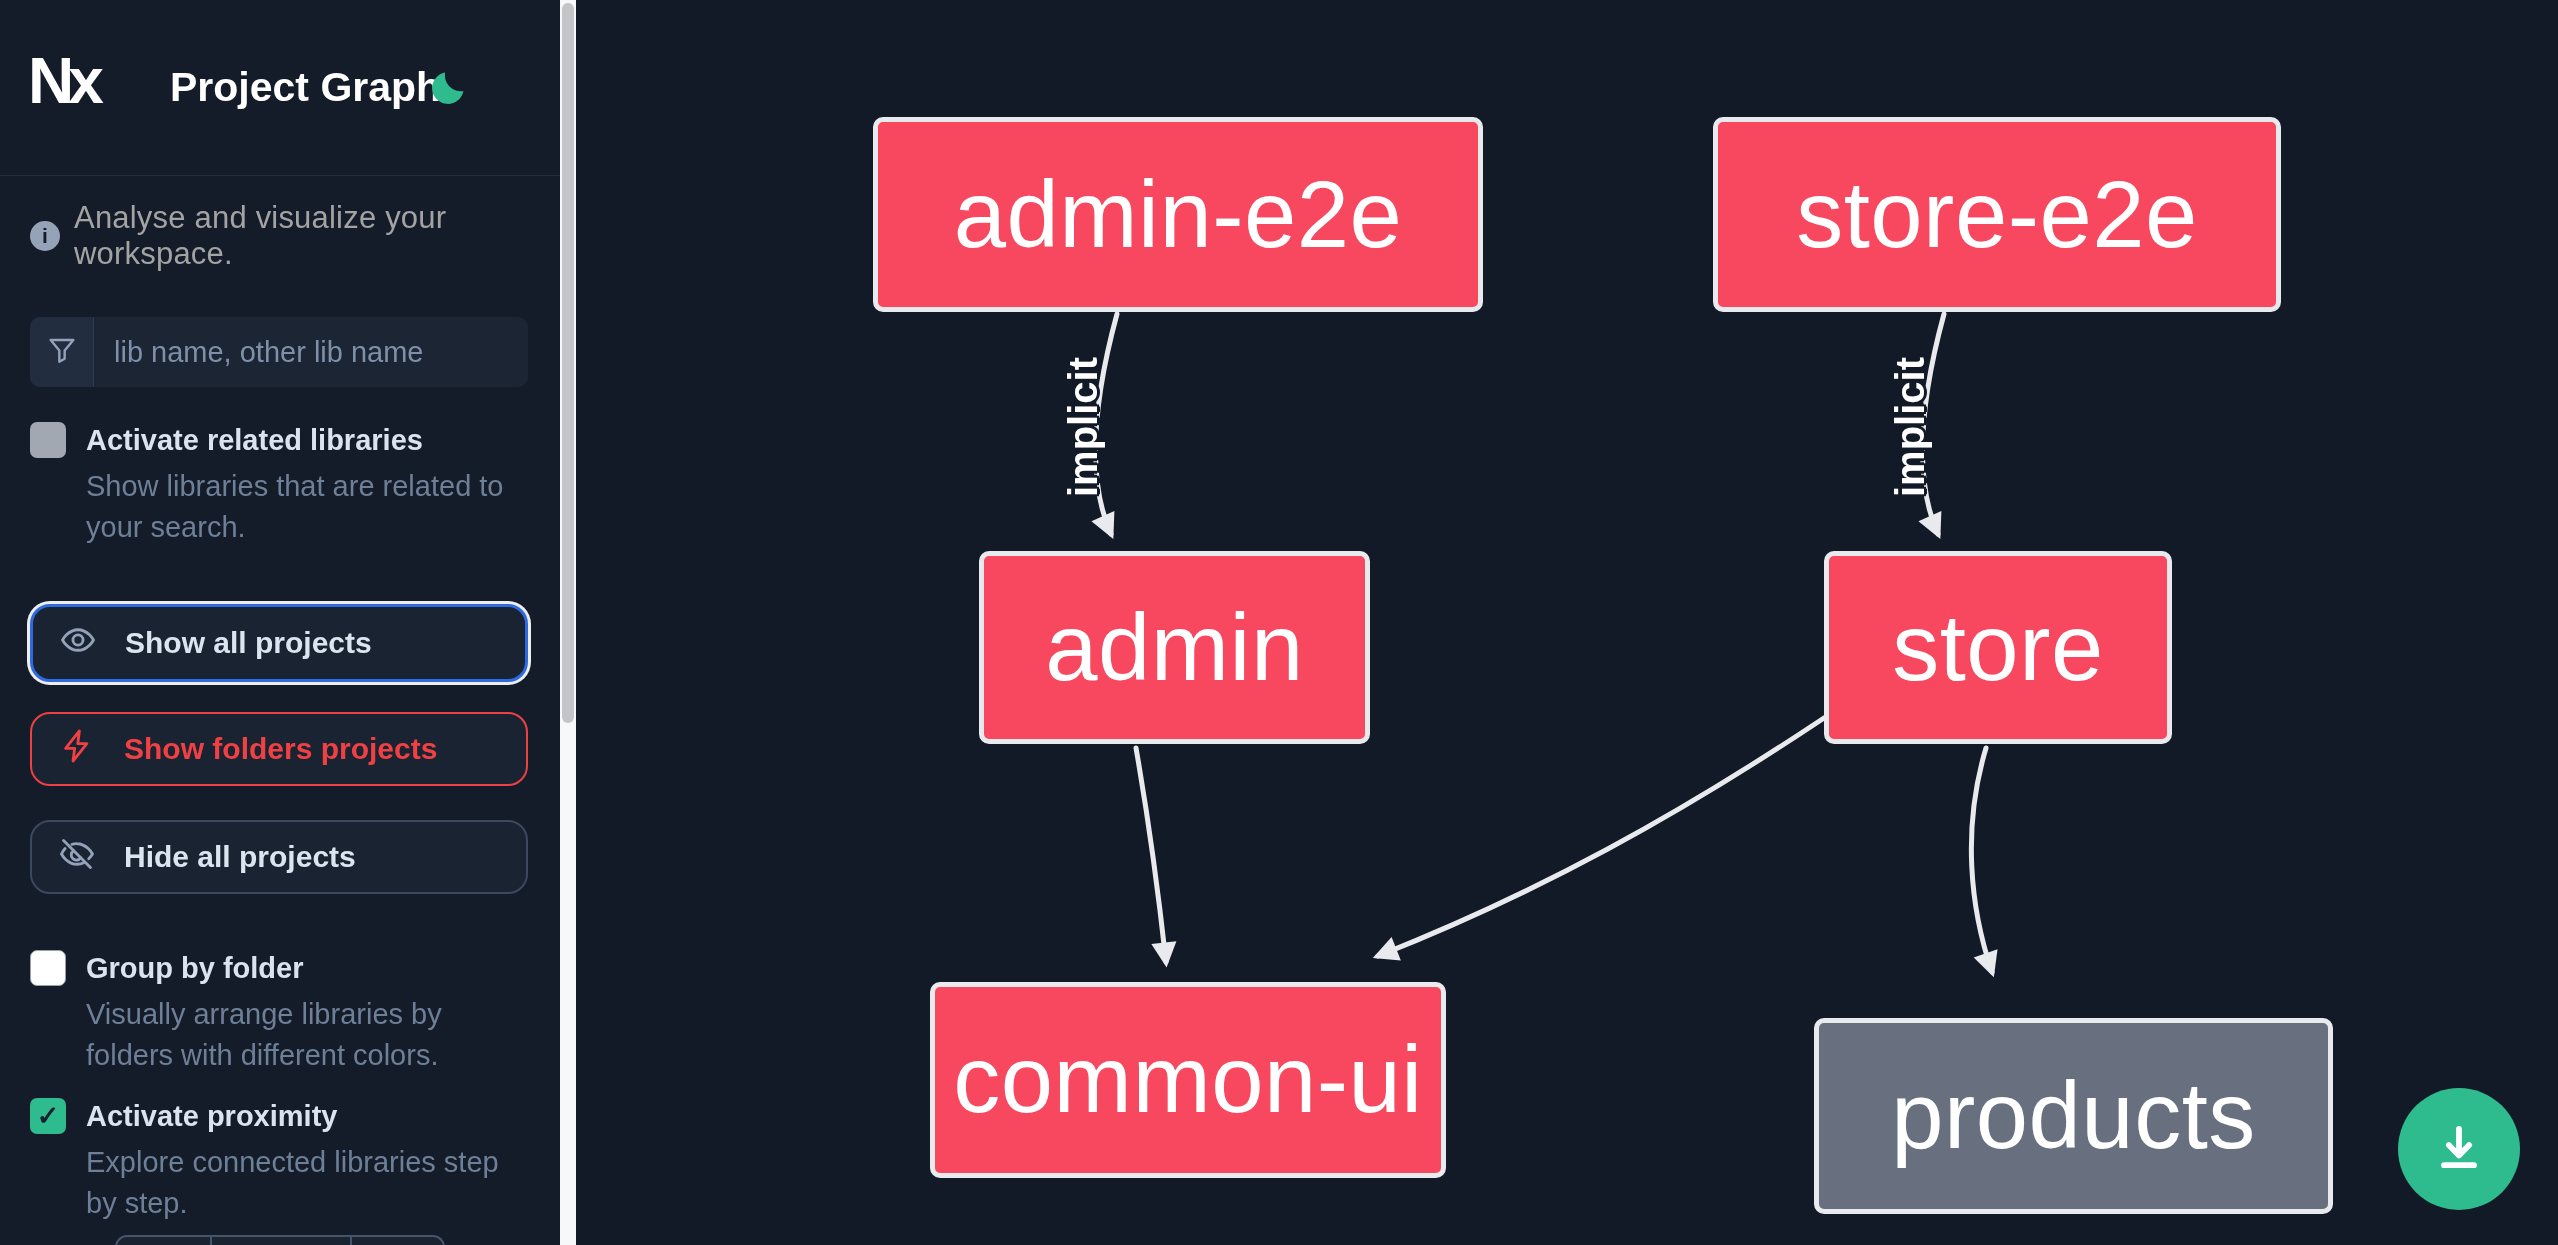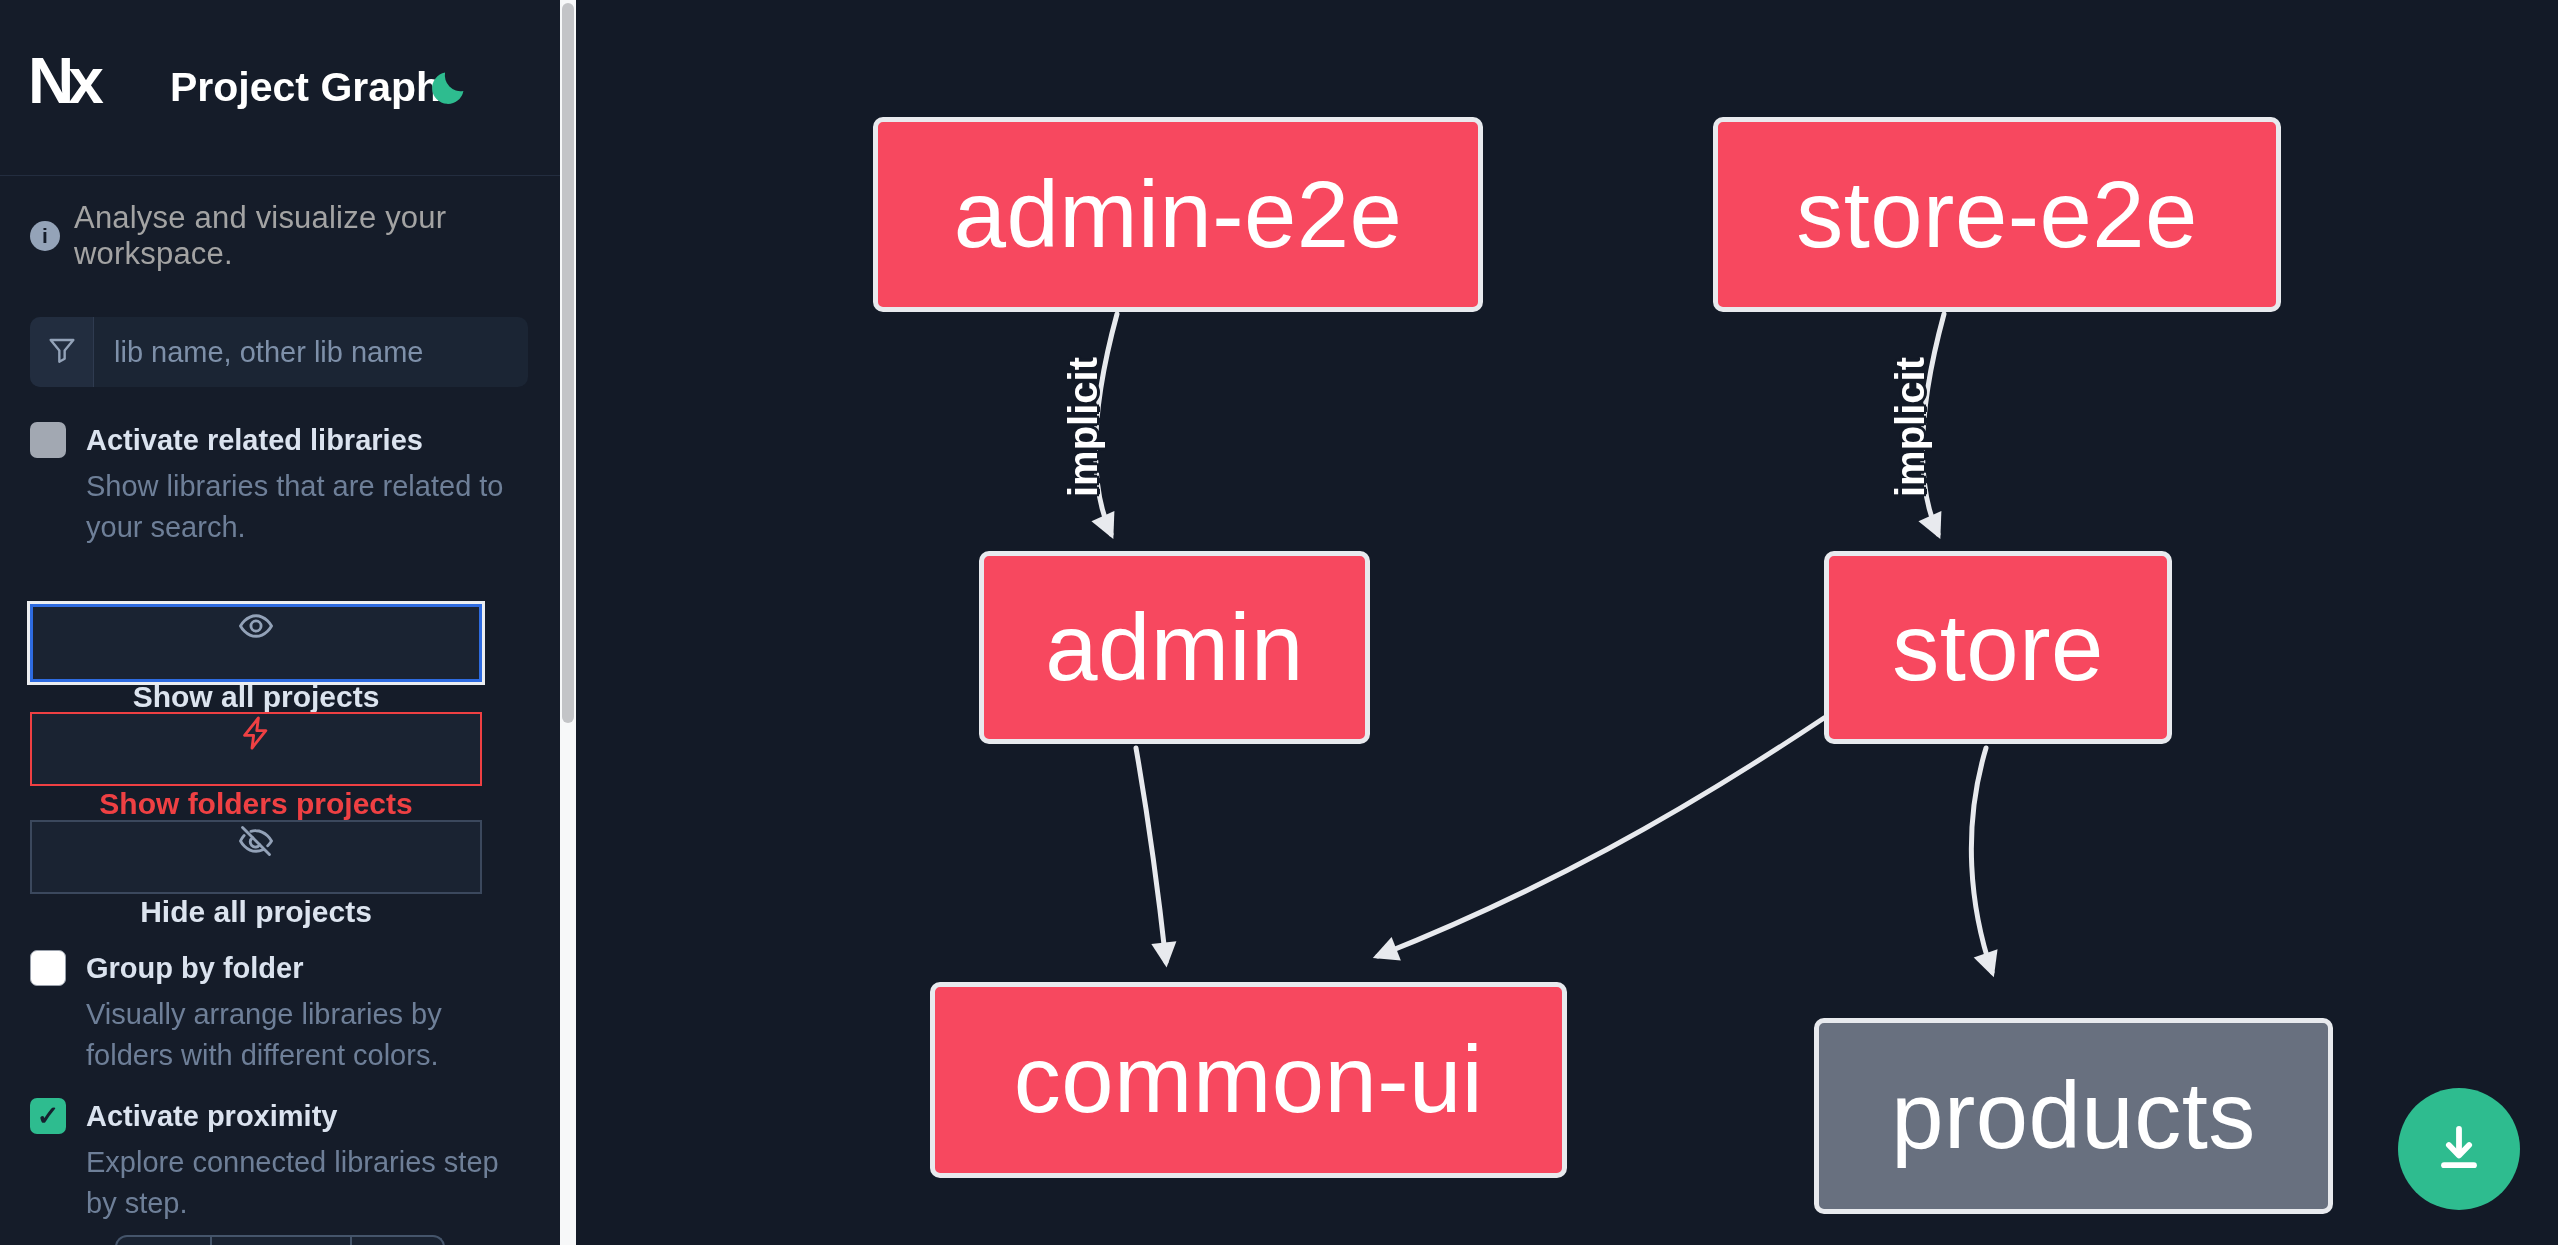--- a/index.html
+++ b/index.html
@@ -59,24 +59,24 @@
     cursor:pointer;
   }
   .cb-gray  { background:#a2a8b2; }
   .cb-white { background:#ffffff; border:1px solid #9aa1ac; }
   .cb-green { background:#2ebc8f; display:flex; align-items:center; justify-content:center;
               color:#16202e; font-size:27px; font-weight:700; }
   .check-label { margin-left:56px; font-size:29px; font-weight:700; color:#dbe3ef; line-height:40px; }
   .check-desc  { margin-left:56px; margin-top:6px; width:428px; font-size:29px; color:#6e7f98; line-height:41px; }
 
   .side-btn {
-    position:absolute; left:30px; width:452px; height:78px;
-    background:#1a2332; border-radius:0;
+    position:absolute; left:30px; width:498px; height:78px;
+    background:#1a2332; border-radius:20px;
     display:flex; align-items:center; gap:28px; padding:0 26px;
-    font-size:30px; font-weight:600; color:#dce4ef; cursor:pointer;flex-direction:column;
+    font-size:30px; font-weight:600; color:#dce4ef; cursor:pointer;
   }
   .btn-show-all {
     top:604px; border:3px solid #2e6be0;
     box-shadow:0 0 0 3px rgba(248,250,252,0.95);
   }
   .btn-affected { top:712px; height:74px; border:2px solid #ef4043; color:#ef4043; }
   .btn-hide     { top:820px; height:74px; border:2px solid #3b485d; }
 
   .row-include   { top:420px; }
   .row-group     { top:948px; }
@@ -109,21 +109,21 @@
     color:#ffffff; font-size:94px; font-weight:400; letter-spacing:0.5px;
     cursor:pointer; white-space:nowrap;
   }
   .node-pink { background:#f7485f; }
   .node-gray { background:#68707f; }
 
   .n-admin-e2e { left:295px;  top:117px; width:610px; height:195px; }
   .n-store-e2e { left:1135px; top:117px; width:568px; height:195px; }
   .n-admin     { left:401px;  top:551px; width:391px; height:193px; }
   .n-store     { left:1246px; top:551px; width:348px; height:193px; }
-  .n-common-ui { left:352px;  top:982px; width:637px; height:196px; }
+  .n-common-ui { left:352px;  top:982px; width:516px; height:196px; }
   .n-products  { left:1236px; top:982px; width:519px; height:196px;margin-top:36px; }
 
   .edge-label {
     position:absolute; width:180px; height:46px; line-height:46px; text-align:center;
     font-size:40px; font-weight:700; color:#ffffff;
     transform:rotate(-90deg);
     text-shadow:3px 0 0 #131a27,-3px 0 0 #131a27,0 3px 0 #131a27,0 -3px 0 #131a27,
                 2px 2px 0 #131a27,-2px -2px 0 #131a27,2px -2px 0 #131a27,-2px 2px 0 #131a27;
   }
   .el-1 { left:415px;  top:404px; }

